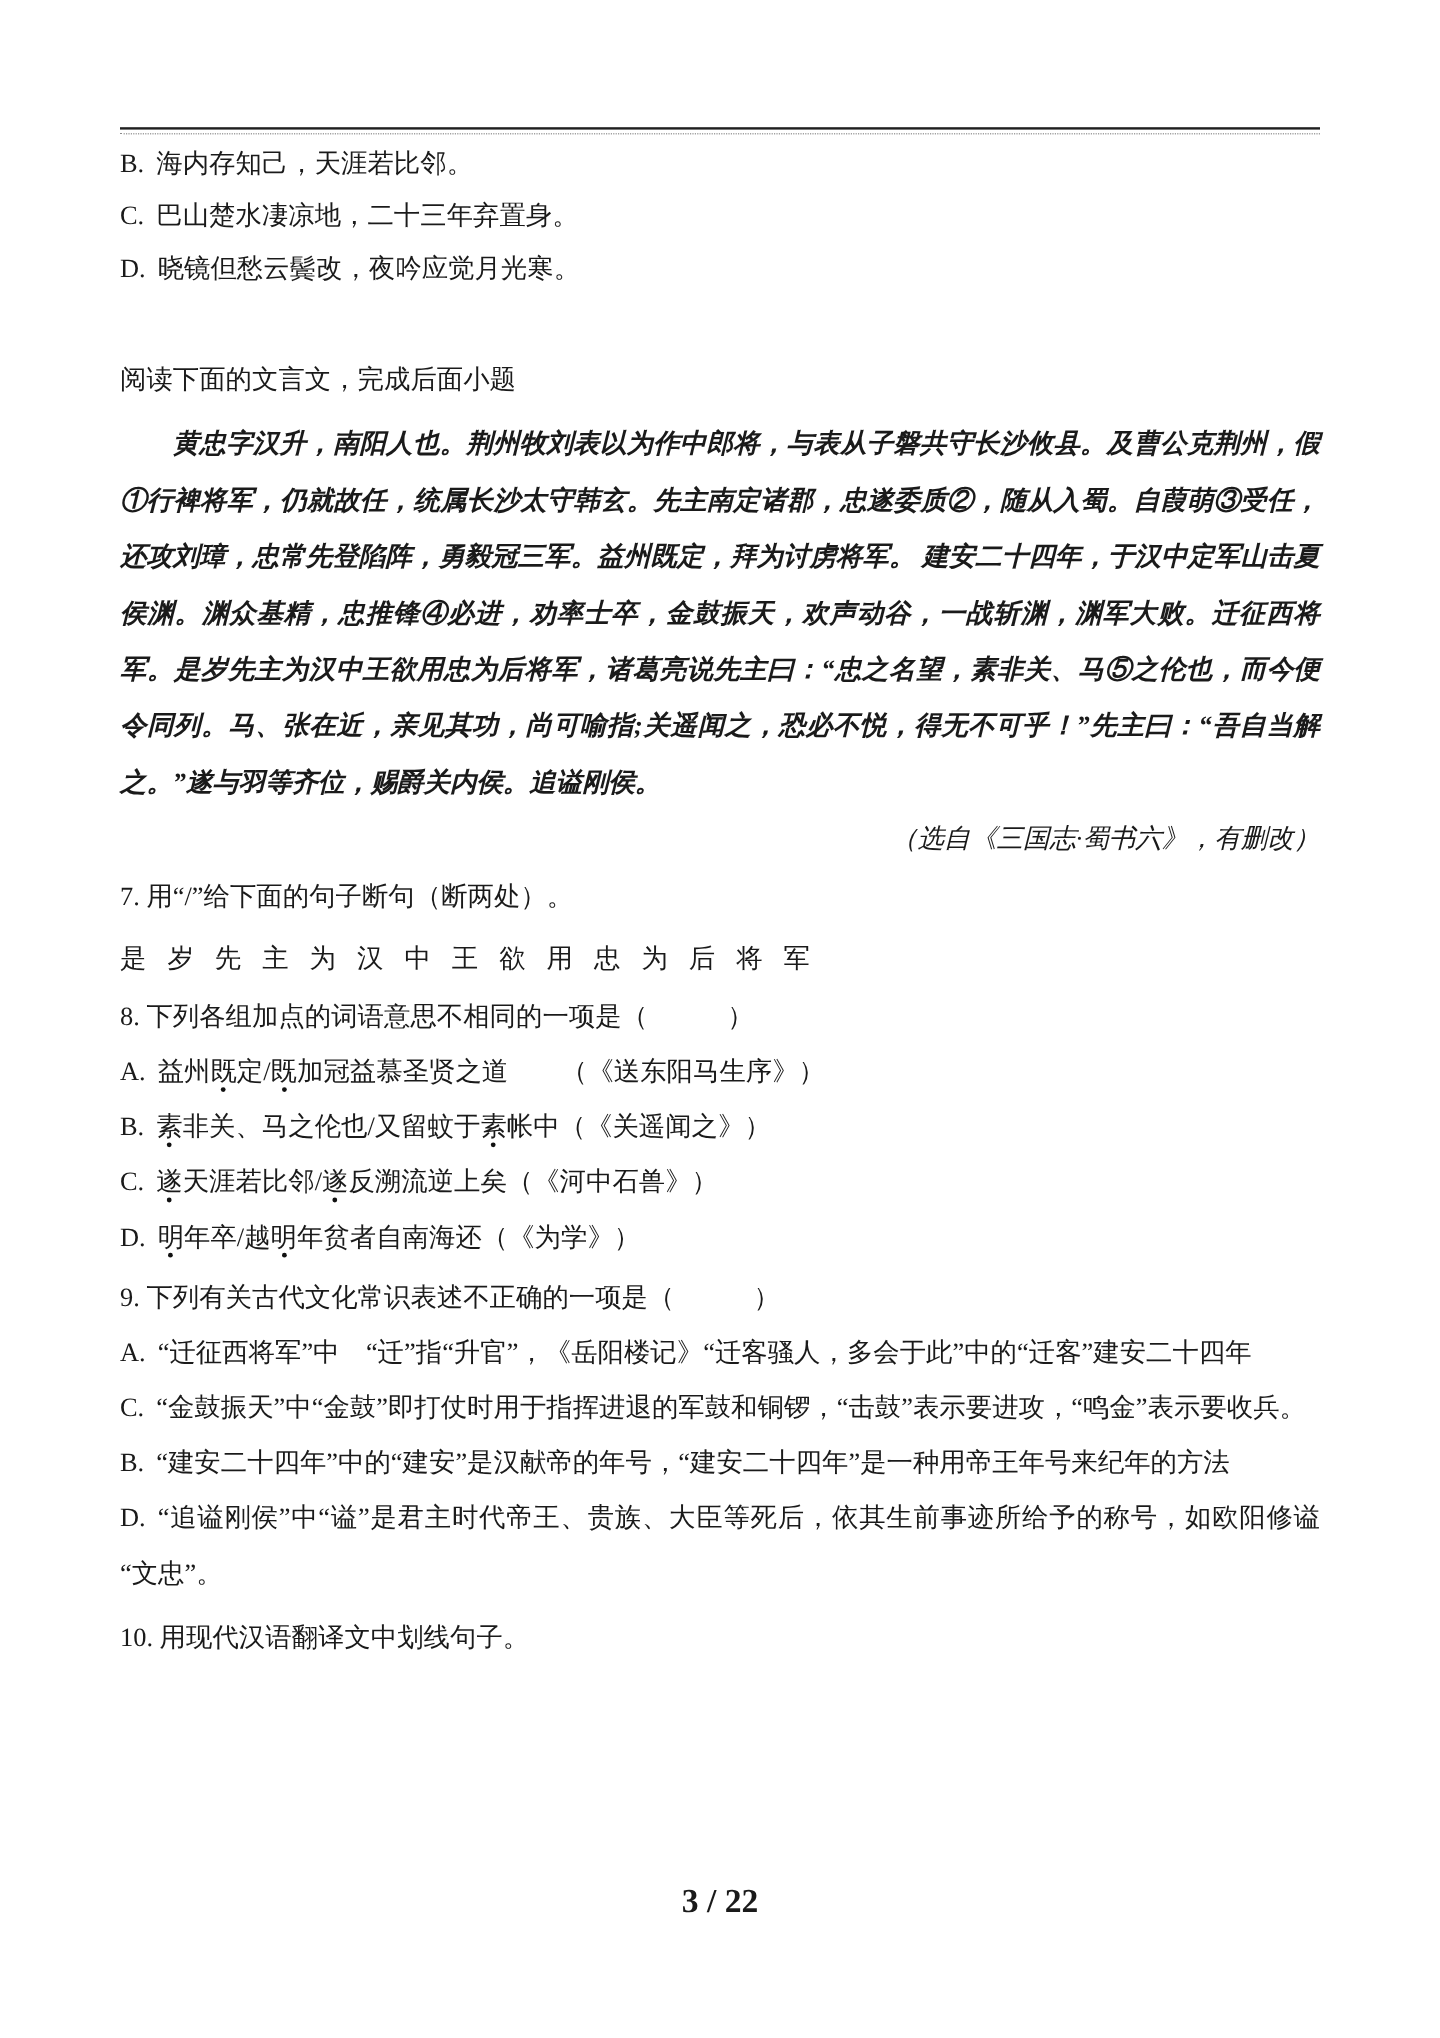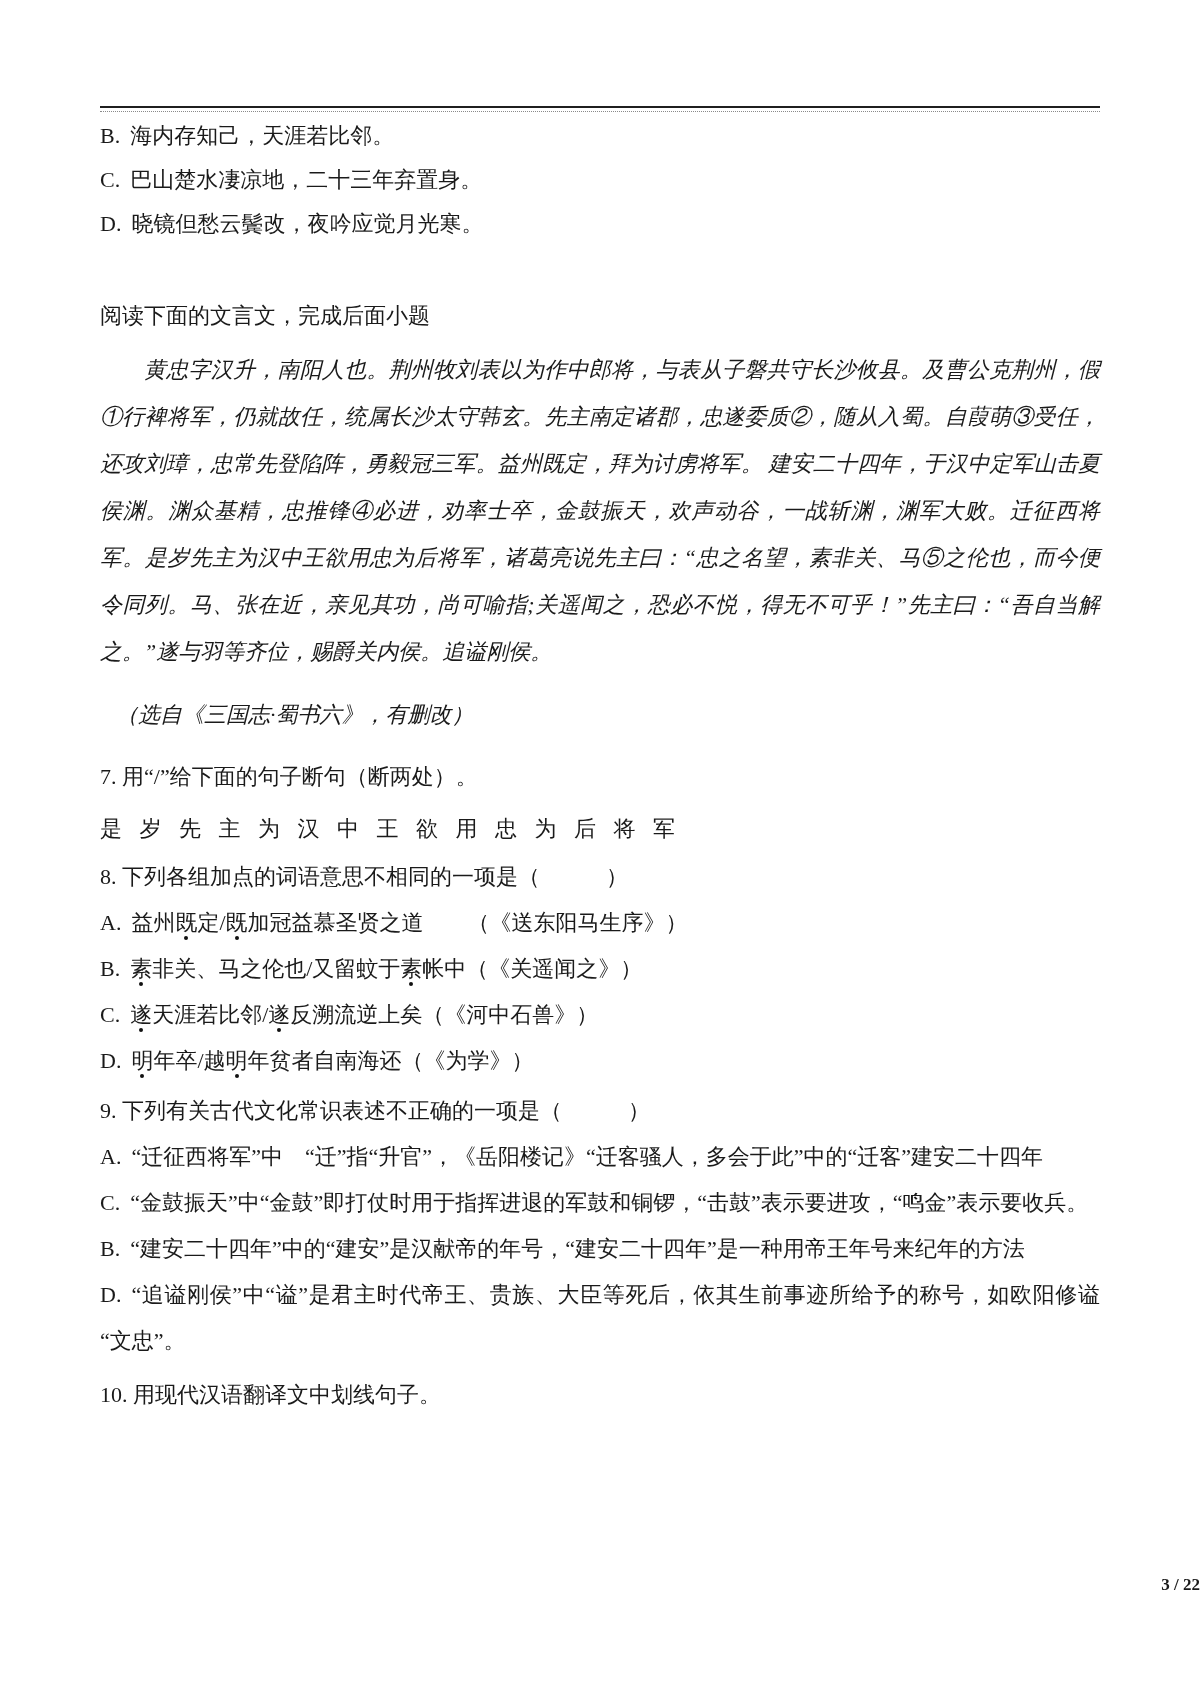--- a/index.html
+++ b/index.html
@@ -31,24 +31,26 @@
   .poem-line { line-height: 44px; }
   .opt-label { margin-right: 10px; }
   .section-gap { height: 48px; }
   .intro-line { line-height: 44px; }
   .kaiti { font-style: italic; }           
   .passage {
     margin: 8px 0 0 0;
     line-height: 47px;
     text-align: justify;
     text-indent: 44px;
+    font-weight: bold;
   }
   .citation {
-    margin: 16px;
+    margin: 0;
     line-height: 47px;
+    text-align: right;
   }
   .note {
     margin: 0;
     line-height: 47px;
     text-align: justify;
     text-indent: 22px;
   }
   .q-title { line-height: 46px; margin-top: 2px; }
   .q-title.mt4 { margin-top: 4px; }
   .q-title.mt8 { margin-top: 8px; }
@@ -72,22 +74,22 @@
     height: 4px;
     margin-left: -2px;
     background: #111;
     border-radius: 50%;
   }
   .page-footer {
     position: absolute;
     left: 0;
     right: 0;
     top: 1572px;
-    text-align: right;
-    font-size: 17px;
+    text-align: center;
+    font-size: 28px;
     font-weight: bold;
     line-height: 26px;
   }
 </style>
 </head>
 <body>
 
 <div class="page">
   <div class="content">
 

